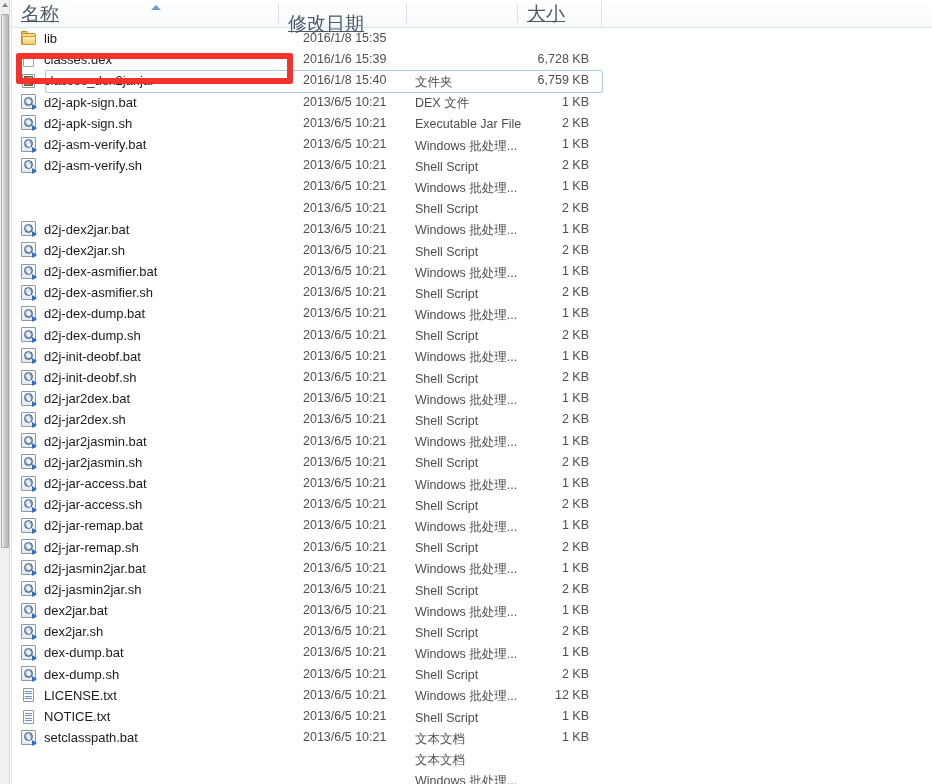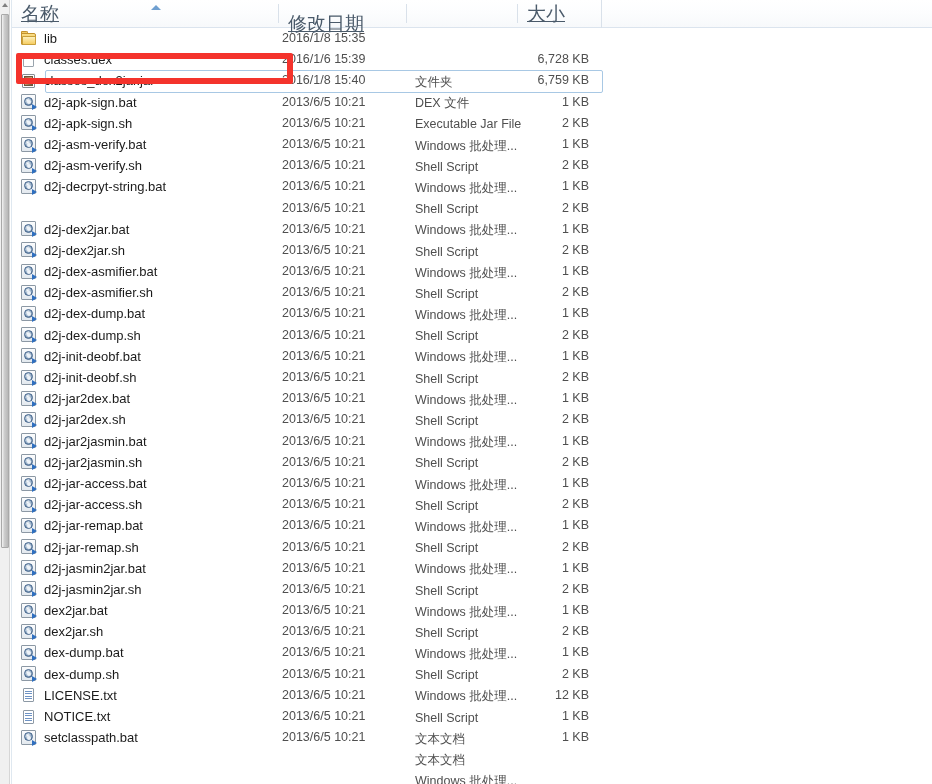--- a/index.html
+++ b/index.html
@@ -135,21 +135,21 @@
     position: absolute;
     top: 0;
     height: 21.2px;
     line-height: 21.2px;
     font-size: 12.5px;
     color: #4f4f4f;
     text-align: right;
     white-space: nowrap;
   }
 
-  .row .date-cell { left: 270px; width: 125px; }
+  .row .date-cell { left: 291px; width: 125px; }
   .row .type-cell { left: 403px; width: 110px; margin-top: 44px; }
   .row .size-cell { left: 455px; width: 130px; padding-right: 8px; text-align: right; }
 
   
   .row.focused::after {
     content: "";
     position: absolute;
     left: 33px;
     top: 0px;
     width: 556px;
@@ -425,28 +425,20 @@
               <span class="cog"></span>
               <span class="arrow"></span>
             </span>
             <span class="label">d2j-asm-verify.sh</span>
           </div>
           <div class="date-cell">2013/6/5 10:21</div>
           <div class="type-cell">Shell Script</div>
           <div class="size-cell">2 KB</div>
         </div>
         <div class="row">
-          <div class="name-cell">
-            <span class="icon ic-gear">
-              <span class="plate"></span>
-              <span class="cog"></span>
-              <span class="arrow"></span>
-            </span>
-            <span class="label">d2j-decrpyt-string.bat</span>
-          </div>
           <div class="date-cell">2013/6/5 10:21</div>
           <div class="type-cell">Windows 批处理...</div>
           <div class="size-cell">1 KB</div>
         </div>
         <div class="row">
           <div class="date-cell">2013/6/5 10:21</div>
           <div class="type-cell">Shell Script</div>
           <div class="size-cell">2 KB</div>
         </div>
         <div class="row">

